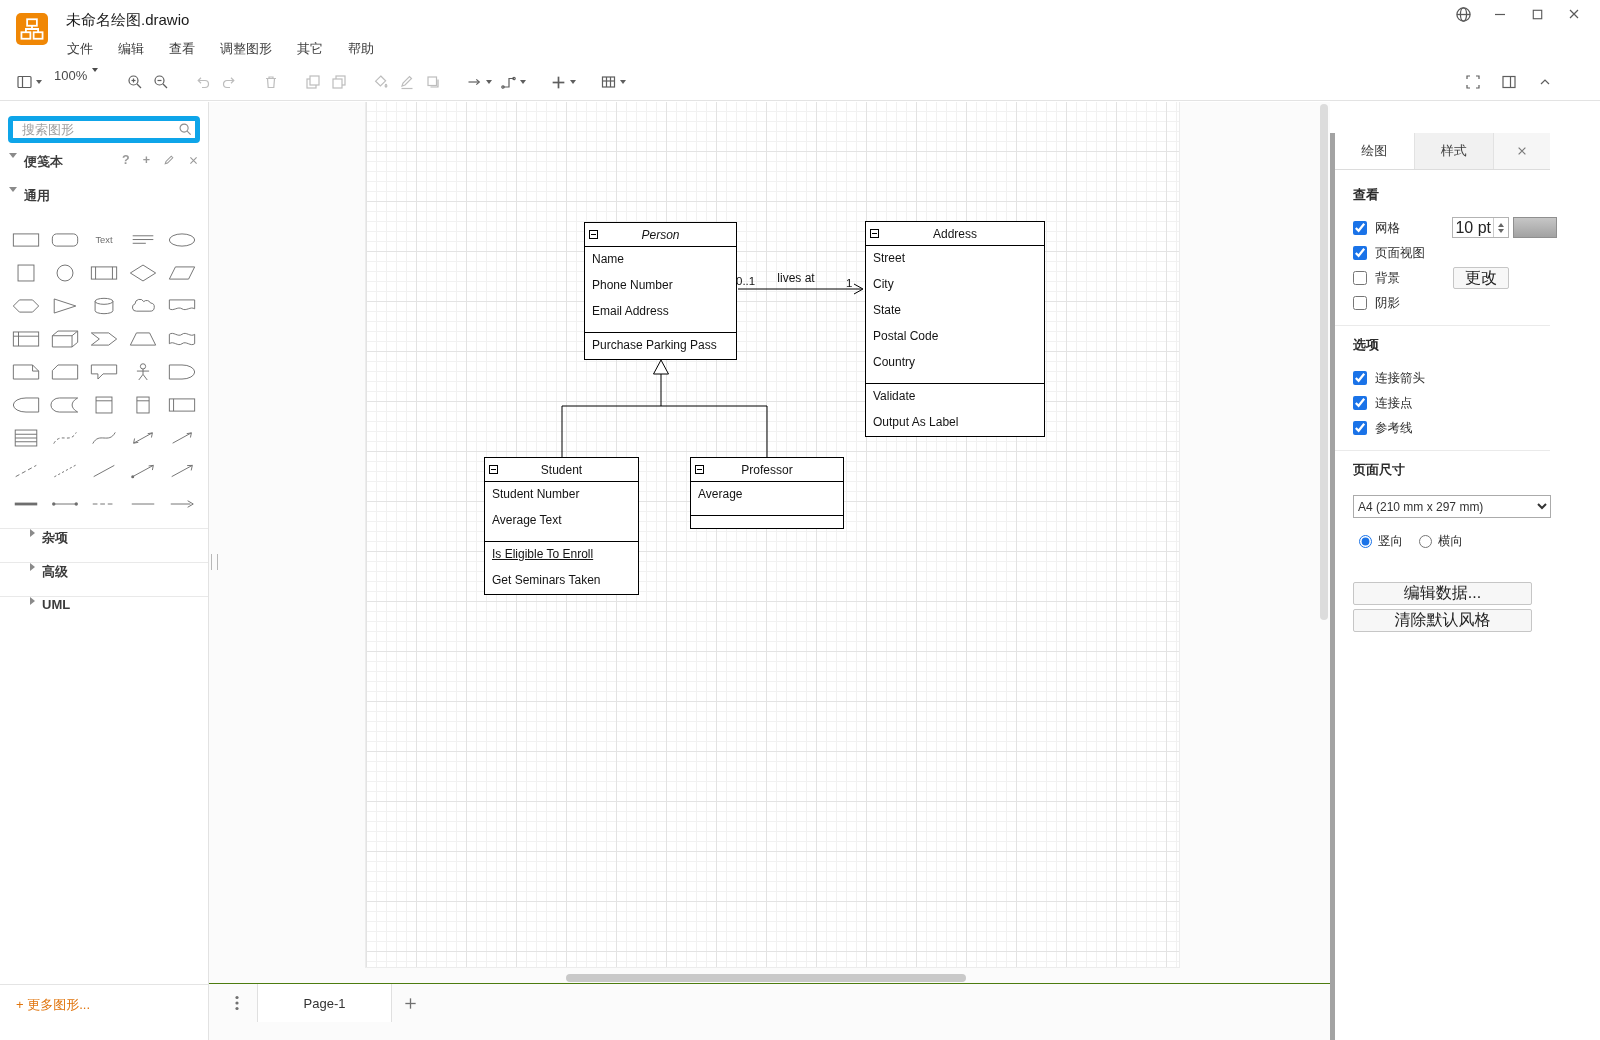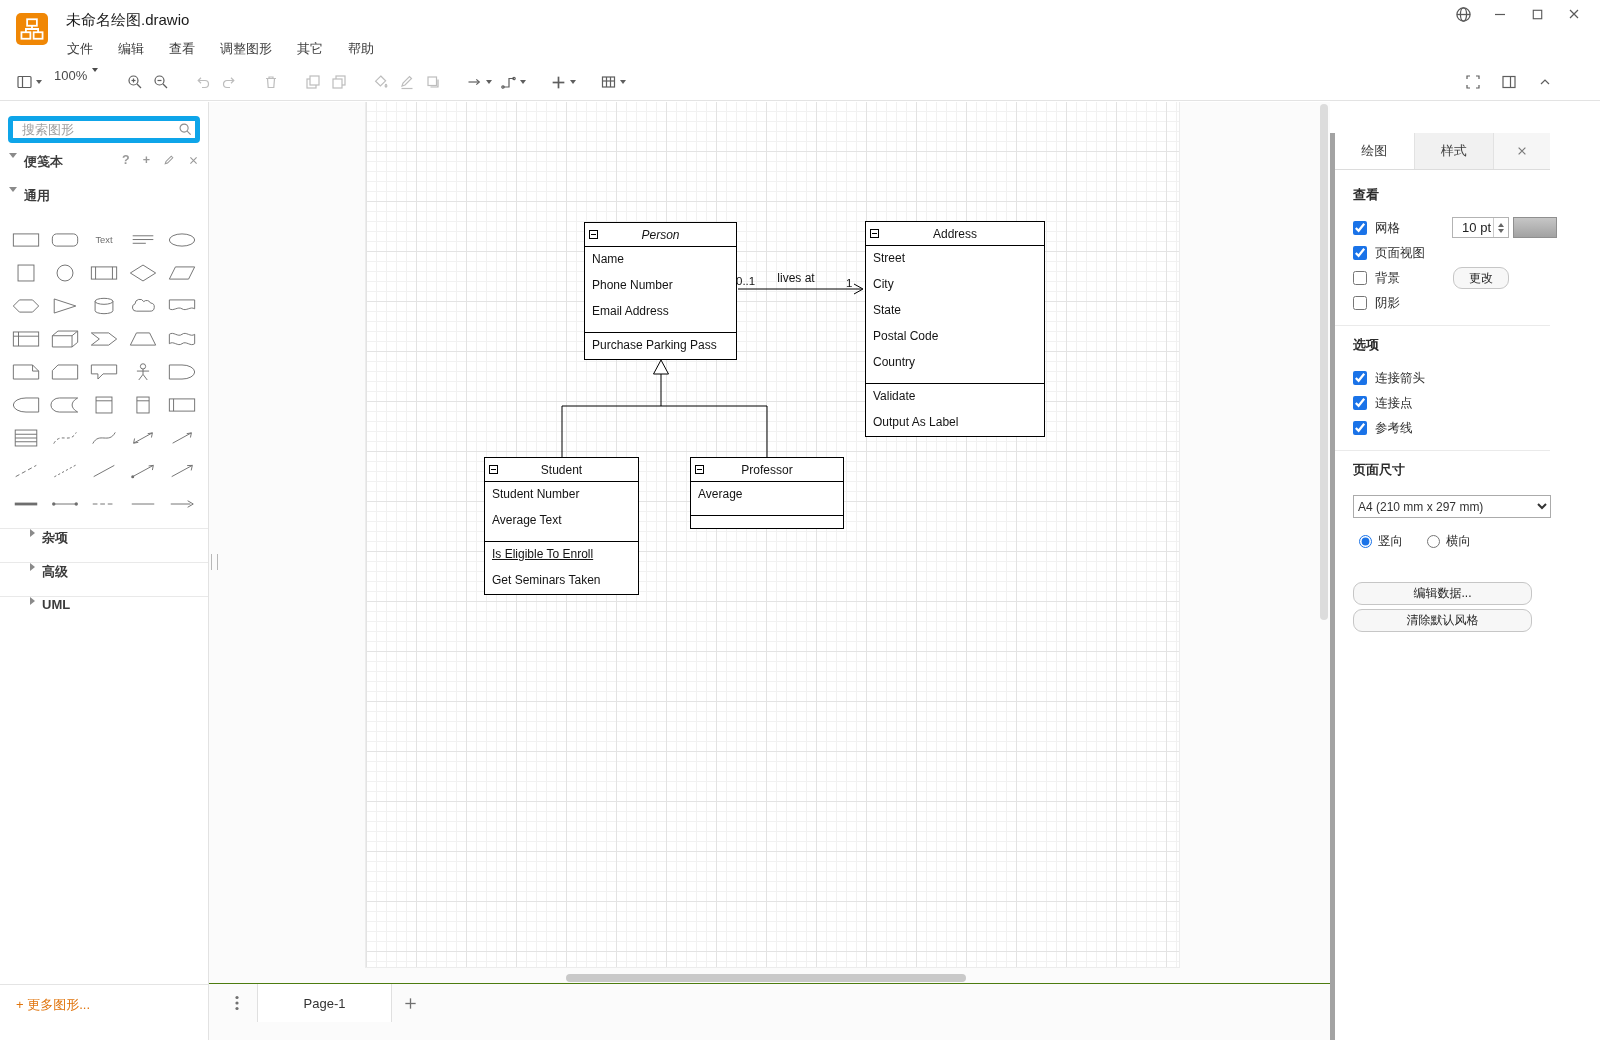--- a/index.html
+++ b/index.html
@@ -77,30 +77,30 @@
   .format-panel { position:absolute; top:102px; left:1330px; width:220px; bottom:0; background:#fff; border-left:5px solid #a3a3a3; font-size:12.5px; color:#2e2e2e;margin-top:31px; }
   .panel-tabs { height:37px; display:flex; border-bottom:1px solid #dcdcdc; background:#f6f6f6; }
   .panel-tab { flex:1; display:flex; align-items:center; justify-content:center; font-size:13px; color:#3e3e3e; border-right:1px solid #e2e2e2; cursor:pointer; background:#f1f1f1; }
   .panel-tab.active { background:#fff; }
   .panel-close { width:56px; display:flex; align-items:center; justify-content:center; color:#7a7a7a; cursor:pointer; }
   .panel-body { padding:12px 18px 0; position:relative; }
   .p-title { font-weight:bold; font-size:13px; color:#2b2b2b; margin:4px 0 12px; }
   .p-row { display:flex; align-items:center; height:24px; position:relative; margin-bottom:1px; }
   .p-row input[type=checkbox] { width:14px; height:14px; margin-right:8px; accent-color:#1a73e8; }
   .num-wrap { position:absolute; left:99px; top:1px; width:57px; height:21px; border:1px solid #b3b3b3; display:flex; background:#fff; }
-  .num-wrap input { width:40px; border:none; outline:none; font-size:13px; text-align:right; padding-right:2px; color:#222; }
+  .num-wrap input { width:40px; border:none; outline:none; font-size:16px; text-align:right; padding-right:2px; color:#222; }
   .spinner { width:14px; border-left:1px solid #ccc; display:flex; flex-direction:column; align-items:center; justify-content:center; gap:2px; cursor:pointer; }
   .sp-up { width:0; height:0; border-left:3px solid transparent; border-right:3px solid transparent; border-bottom:4px solid #666; }
   .sp-dn { width:0; height:0; border-left:3px solid transparent; border-right:3px solid transparent; border-top:4px solid #666; }
   .swatch { position:absolute; left:160px; top:1px; width:44px; height:21px; border:1px solid #8f8f8f; background:linear-gradient(#c6c6c6,#a2a2a2); cursor:pointer; }
-  .p-btn { background:#f7f7f7; border:1px solid #c6c6c6; border-radius:9px; font-size:12px; color:#222; cursor:pointer; font-family:inherit; }
+  .p-btn { background:#f7f7f7; border:1px solid #c6c6c6; border-radius:2px; font-size:16px; color:#222; cursor:pointer; font-family:inherit; }
   .change-btn { position:absolute; left:100px; top:1px; width:56px; height:22px; }
   .p-divider { border-top:1px solid #eaeaea; margin:10px -18px; }
   .page-size-select { width:198px; height:23px; font-size:12px; color:#333; border:1px solid #ababab; background:#fff; margin:4px 0 10px; }
-  .radio-row { display:flex; align-items:center; gap:24px; margin:2px 0 0 6px; height:22px; }
+  .radio-row { display:flex; align-items:center; gap:16px; margin:2px 0 0 6px; height:22px; }
   .radio-row label { display:flex; align-items:center; gap:6px; cursor:pointer; }
   .radio-row input { accent-color:#1a73e8; }
   .panel-buttons { margin-top:30px; display:flex; flex-direction:column; gap:4px; }
   .panel-buttons .p-btn { height:23px; width:100%; }
 </style>
 </head>
 <body>
 
 <div class="app">
 

